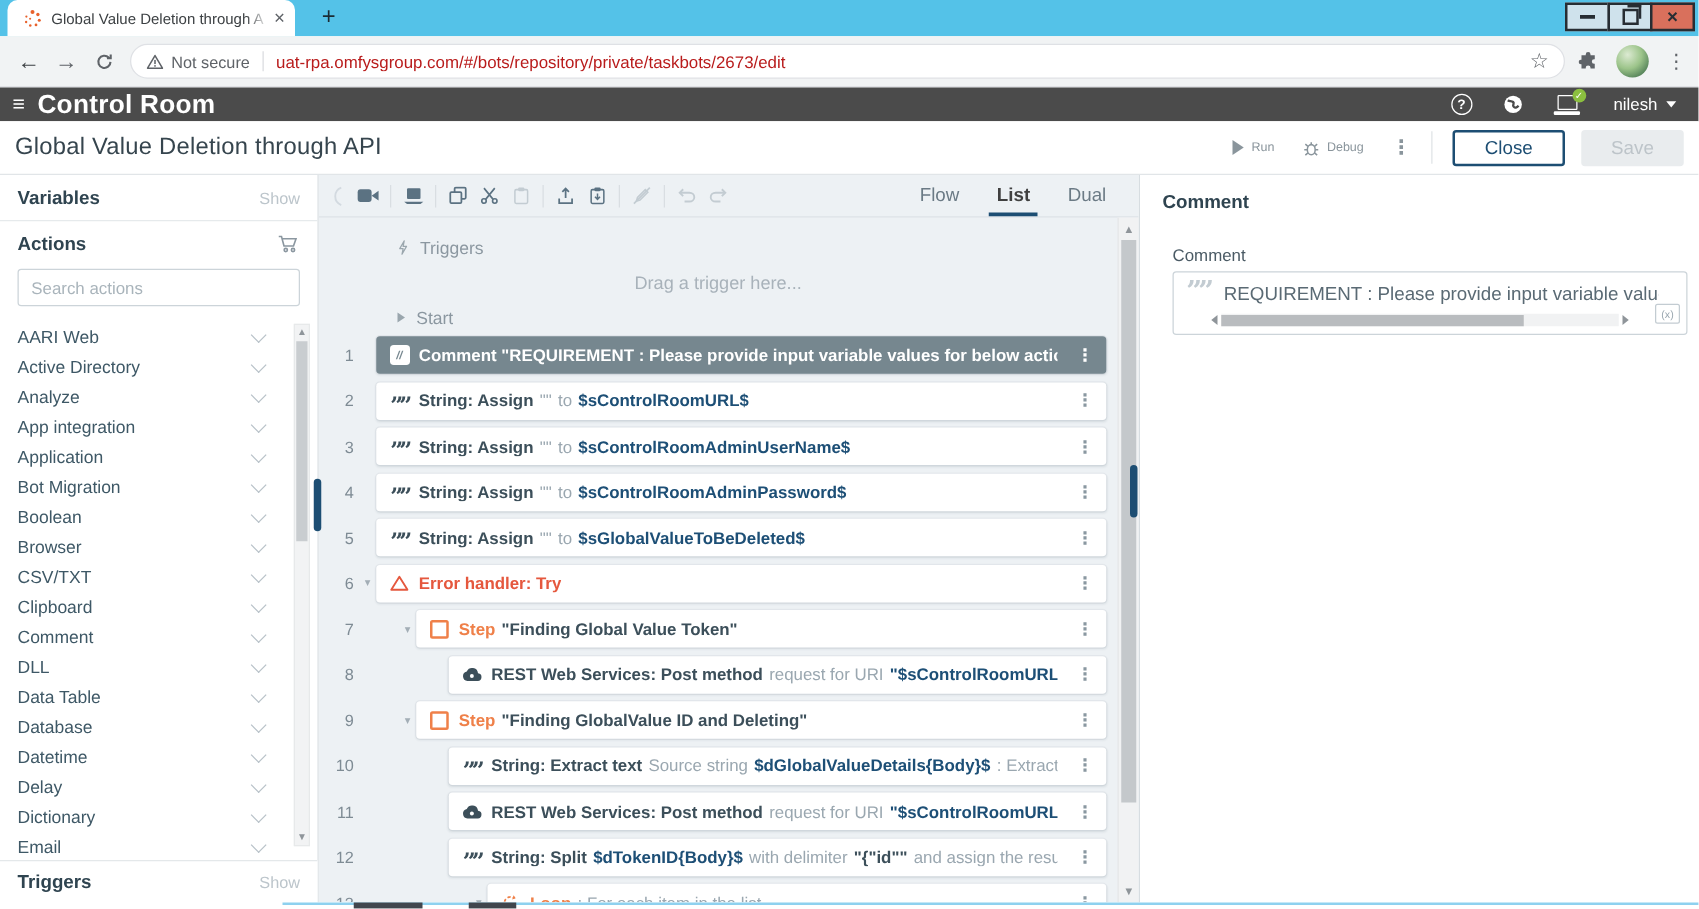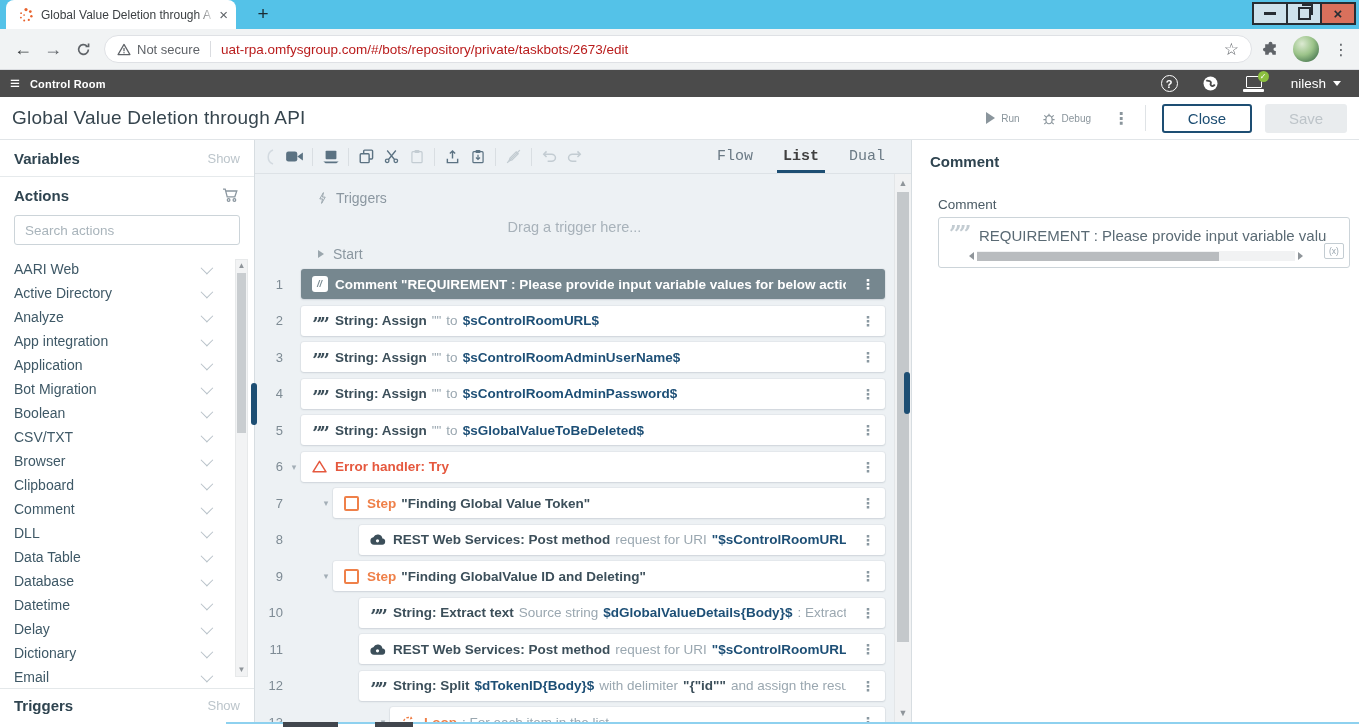--- a/index.html
+++ b/index.html
@@ -32,21 +32,21 @@
   .om-div{width:1px;height:16px;background:#dadce0;margin:0 10px;flex:none;}
   .url{font-size:13.5px;color:#b91c1c;white-space:nowrap;overflow:hidden;flex:1;}
   .om-star{flex:none;font-size:17px;color:#5f6368;margin-left:8px;}
   .abar-right{display:flex;align-items:center;gap:14px;margin-right:10px;flex:none;}
   .avatar{width:26px;height:26px;border-radius:50%;background:radial-gradient(circle at 35% 30%,#dcead2 0%,#9cc48a 45%,#5d8a5f 75%,#41663f 100%);}
   .kebab-br{font-size:16px;color:#5f6368;letter-spacing:0;}
 
   
   .appbar{position:absolute;left:0;top:70px;width:100%;height:27px;background:#4b4b4b;display:flex;align-items:center;color:#fff;}
   .hamb{font-size:17px;margin:0 10px 0 10px;line-height:1;}
-  .appname{font-size:11px;font-weight:bold;letter-spacing:.2px;}
+  .appname{font-size:21px;font-weight:bold;letter-spacing:.2px;}
   .appbar-right{margin-left:auto;display:flex;align-items:center;gap:24px;margin-right:18px;}
   .help-ic{width:17px;height:17px;border:1.5px solid #fff;border-radius:50%;display:flex;align-items:center;justify-content:center;font-size:11px;font-weight:bold;box-sizing:border-box;}
   .globe-ic{width:17px;height:17px;flex:none;}
   .dev-ic{position:relative;width:24px;height:18px;}
   .dev-scr{position:absolute;left:3px;top:1px;width:14px;height:10px;border:1.6px solid #fff;border-radius:1px;}
   .dev-base{position:absolute;left:0px;bottom:1px;width:21px;height:2.5px;background:#fff;border-radius:1px;}
   .dev-badge{position:absolute;right:-2px;top:-4px;width:11px;height:11px;border-radius:50%;background:#8bbf3f;color:#fff;font-size:8px;line-height:11px;text-align:center;font-weight:bold;}
   .userbox{display:flex;align-items:center;gap:7px;font-size:13.5px;}
   .caret{width:0;height:0;border-left:4.5px solid transparent;border-right:4.5px solid transparent;border-top:5px solid #fff;}
 
@@ -84,21 +84,21 @@
 
   
   .split{position:absolute;width:6px;height:42px;background:#1d4e73;border-radius:3px;z-index:5;}
   .split.l{left:251px;top:243px;} .split.r{left:904px;top:232px;}
 
   
   .canvas{position:absolute;left:255px;top:0;width:656px;height:100%;background:#edf1f4;box-sizing:border-box;overflow:hidden;}
   .tbar{height:34px;border-bottom:1px solid #dde2e6;display:flex;align-items:center;padding-left:2px;box-sizing:border-box;}
   .tb{width:25px;height:22px;display:flex;align-items:center;justify-content:center;flex:none;}
   .tb-sep{width:1px;height:18px;background:#d9dee2;margin:0 5px;flex:none;}
-  .vtabs{margin-left:auto;display:flex;gap:30px;padding-right:26px;height:100%;align-items:center;font-family:Liberation Mono, monospace;}
+  .vtabs{margin-left:auto;display:flex;gap:30px;padding-right:26px;height:100%;align-items:center;}
   .vtab{font-size:15px;color:#6b7a85;height:100%;display:flex;align-items:center;position:relative;}
   .vtab.active{color:#404040;font-weight:bold;}
   .vtab.active::after{content:'';position:absolute;left:-6px;right:-6px;bottom:0;height:3px;background:#1d4e73;}
 
   .listarea{position:absolute;left:0;top:34px;right:17px;bottom:0;overflow:hidden;}
   .trig-line{display:flex;align-items:center;gap:9px;margin:16px 0 0 63px;color:#8b97a0;font-size:14px;}
   .drag{text-align:center;color:#a8b2ba;font-size:14.5px;margin-top:13px;}
   .start-line{display:flex;align-items:center;gap:9px;margin:11px 0 0 63px;color:#8b97a0;font-size:14px;}
   .tri-sm{width:0;height:0;border-top:4.5px solid transparent;border-bottom:4.5px solid transparent;border-left:6px solid #9aa6ad;}
   .rows{margin-top:7px;padding:0 9px 0 6px;}
@@ -297,25 +297,25 @@
           </div>
           <div class="pkg">
             <span>Bot Migration</span>
             <span class="chev"></span>
           </div>
           <div class="pkg">
             <span>Boolean</span>
             <span class="chev"></span>
           </div>
           <div class="pkg">
+            <span>Browser</span>
+            <span class="chev"></span>
+          </div>
+          <div class="pkg">
             <span>CSV/TXT</span>
-            <span class="chev"></span>
-          </div>
-          <div class="pkg">
-            <span>Browser</span>
             <span class="chev"></span>
           </div>
           <div class="pkg">
             <span>Clipboard</span>
             <span class="chev"></span>
           </div>
           <div class="pkg">
             <span>Comment</span>
             <span class="chev"></span>
           </div>

